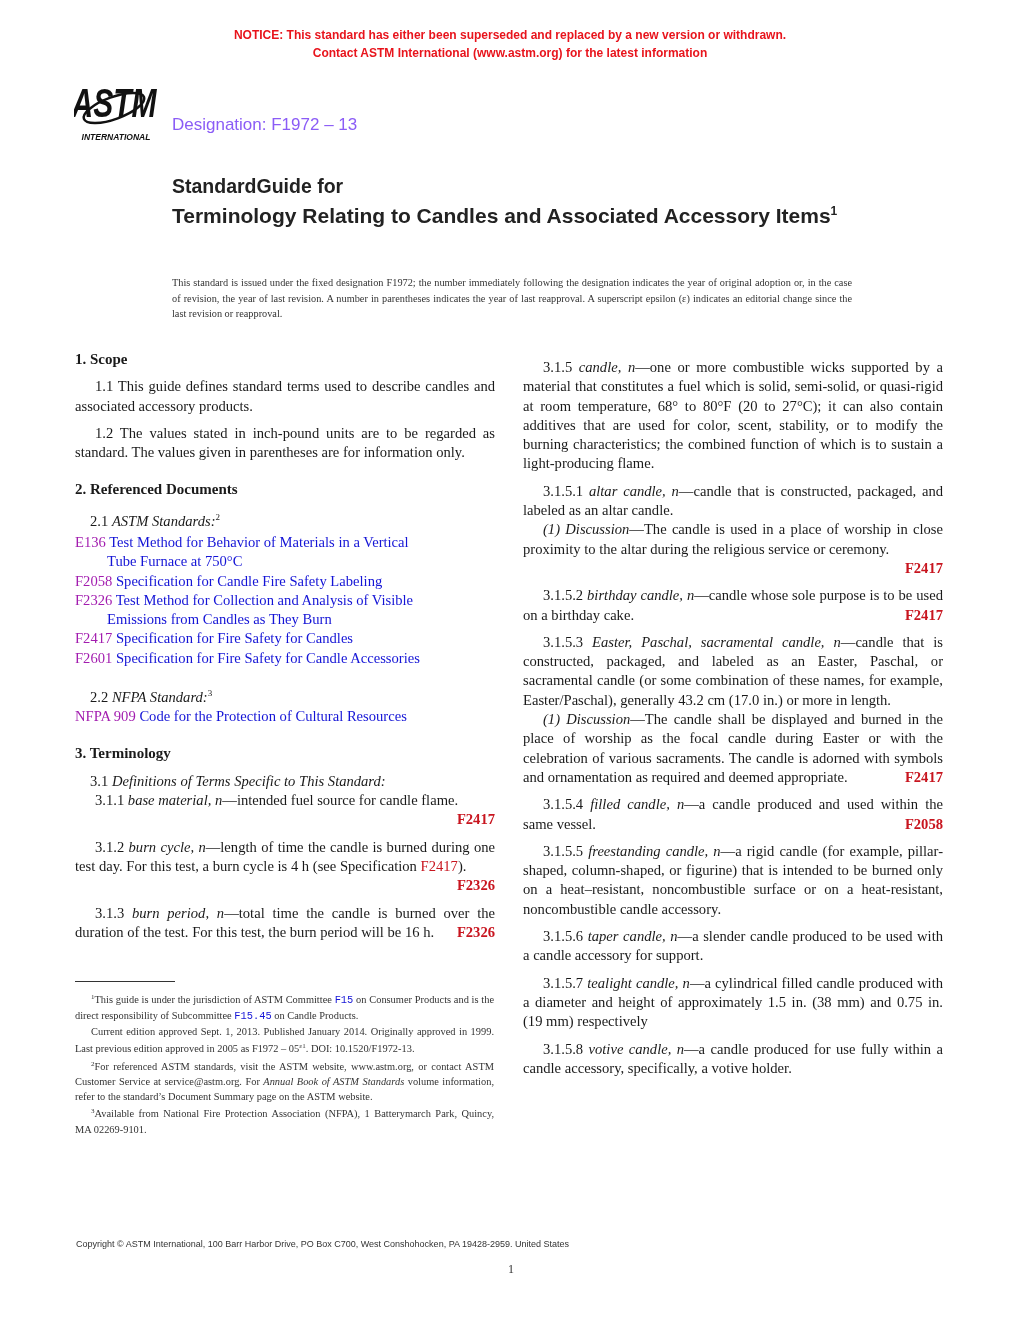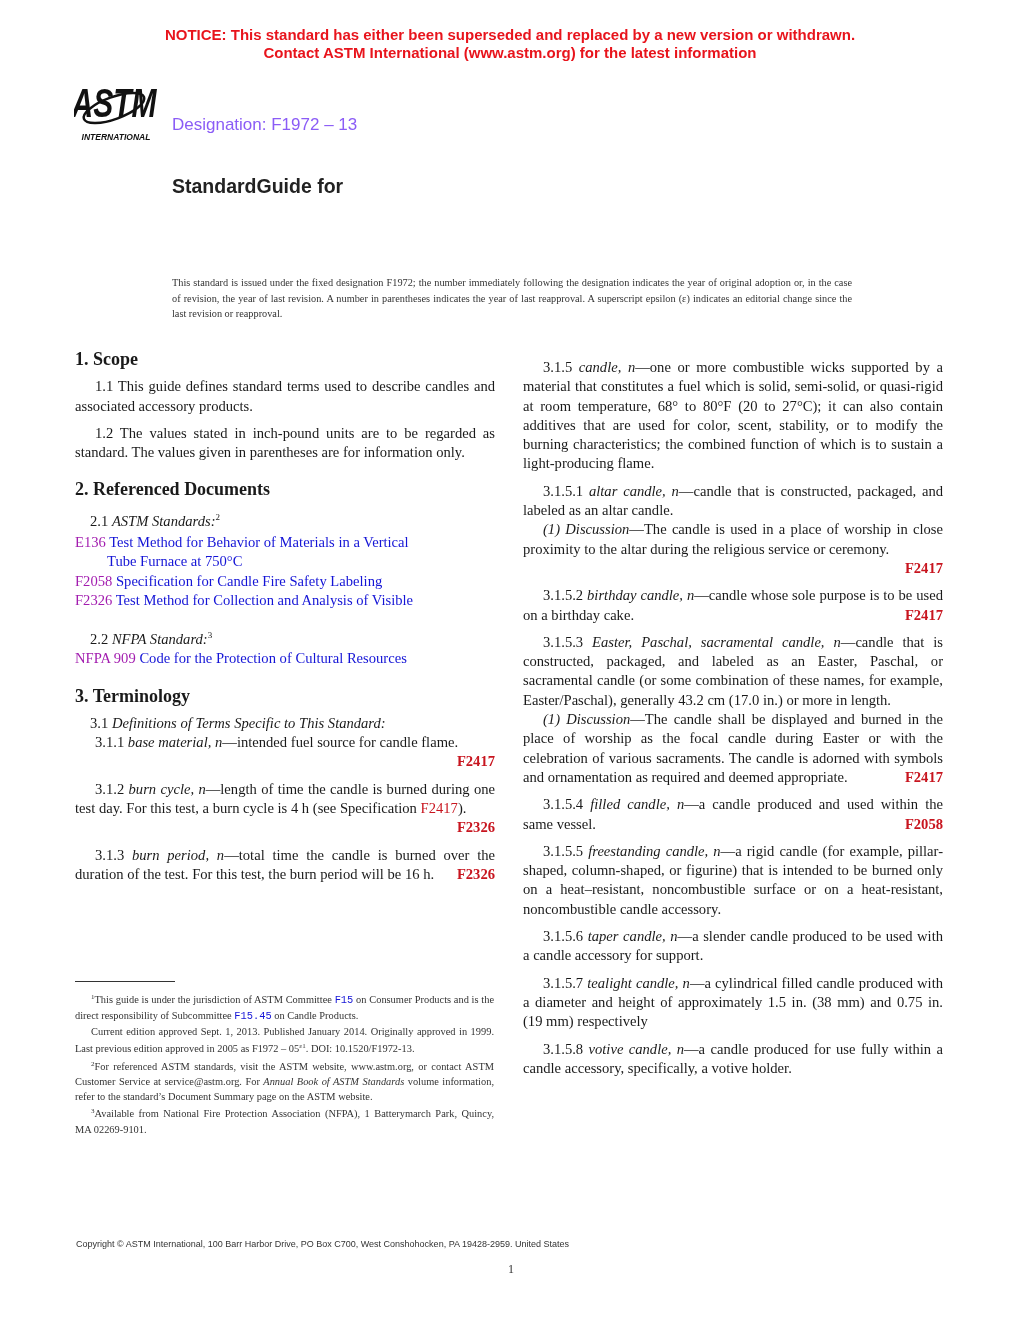--- a/index.html
+++ b/index.html
@@ -1,34 +1,34 @@
 <!DOCTYPE html>
 <html><head>
 <meta charset="utf-8">
 <style>
   html, body { margin: 0; padding: 0; background: #ffffff; }
   body { width: 1020px; height: 1320px; position: relative; overflow: hidden; color: #1a1a1a; }
 
-  .notice { position: absolute; top: 26px; left: 0; width: 1020px; text-align: center; color: #e8141c; font-family: "Liberation Sans", sans-serif; font-weight: bold; font-size: 15px; line-height: 18px; }
+  .notice { position: absolute; top: 26px; left: 0; width: 1020px; text-align: center; color: #e8141c; font-family: "Liberation Sans", sans-serif; font-weight: bold; font-size: 12px; line-height: 18px; }
 
   .logo { position: absolute; left: 74px; top: 74px; width: 90px; height: 70px; }
   .designation { position: absolute; left: 172px; top: 115px; font-family: "Liberation Sans", sans-serif; font-size: 17px; color: #8b5cf6; }
 
   .title-block { position: absolute; left: 172px; top: 174px; width: 700px; font-family: "Liberation Sans", sans-serif; font-weight: bold; color: #222; }
   .title-1 { font-size: 19.5px; line-height: 24px; }
   .title-2 { font-size: 21px; line-height: 27px; }
   .title-2 sup { font-size: 12px; }
 
   .issuance { position: absolute; left: 172px; top: 275px; width: 680px; font-family: "Liberation Serif", serif; font-size: 10.3px; line-height: 15.5px; color: #333; text-align: justify; }
 
   .col { position: absolute; top: 350px; width: 420px; font-family: "Liberation Serif", serif; font-size: 14.6px; line-height: 19.3px; color: #1a1a1a; }
   .col-left { left: 75px; }
   .col-right { left: 523px; }
 
-  .sec-head { font-weight: bold; margin: 0 0 8px 0; font-size: 18px; }
+  .sec-head { font-weight: bold; margin: 0 0 8px 0; font-size: 15px; }
   .para { text-indent: 20px; text-align: justify; margin: 0 0 8px 0; }
   .para.tight { margin-bottom: 0; }
   .ref-line { margin: 0; text-align: left; }
   .ref-code { color: #a21caf; text-align: center; }
   .ref-title { color: #1414d6; }
   .ref-cont { padding-left: 32px; }
   .sub-head { text-indent: 15px; margin: 0 0 0 0; }
   .term { font-style: italic; }
   .src { float: right; color: #c8151f; font-weight: bold; }
   .inlink { color: #c8151f; }
@@ -56,37 +56,41 @@
     <ellipse cx="40" cy="34" rx="32" ry="11" fill="none" stroke="#111" stroke-width="2.5" transform="rotate(-20 40 34)"></ellipse>
     <text x="40" y="44" text-anchor="middle" font-family="Liberation Sans, sans-serif" font-weight="bold" font-style="italic" font-size="30" fill="#111" transform="scale(1,1.35) translate(0,-12)">ASTM</text>
     <text x="42" y="66" text-anchor="middle" font-family="Liberation Sans, sans-serif" font-weight="bold" font-style="italic" font-size="8.5" fill="#111">INTERNATIONAL</text>
   </svg>
 </div>
 
 <div class="designation">Designation: F1972 – 13</div>
 
 <div class="title-block">
   <div class="title-1">StandardGuide for</div>
+  <div class="title-2"><span>Terminology Relating to Candles and Associated Accessory Items</span><sup>1</sup></div>
 </div>
 
 <div class="issuance">This standard is issued under the fixed designation F1972; the number immediately following the designation indicates the year of original adoption or, in the case of revision, the year of last revision. A number in parentheses indicates the year of last reapproval. A superscript epsilon (ε) indicates an editorial change since the last revision or reapproval.</div>
 
 <div class="col col-left">
   <div class="sec-head">1.  Scope</div>
   <p class="para">1.1 This guide defines standard terms used to describe candles and associated accessory products.</p>
   <p class="para">1.2 The values stated in inch-pound units are to be regarded as standard. The values given in parentheses are for information only.</p>
   <div style="height:10px"></div>
 
   <div class="sec-head">2.  Referenced Documents</div>
   <p class="sub-head" style="margin-bottom:2px"><span>2.1 </span><i>ASTM Standards:</i><sup style="font-size:9px">2</sup></p>
 
   <div class="ref-line"><span class="ref-code">E136</span> <span class="ref-title">Test Method for Behavior of Materials in a Vertical</span></div>
   <div class="ref-line ref-cont ref-title">Tube Furnace at 750°C</div>
   <div class="ref-line"><span class="ref-code">F2058</span> <span class="ref-title">Specification for Candle Fire Safety Labeling</span></div>
   <div class="ref-line"><span class="ref-code">F2326</span> <span class="ref-title">Test Method for Collection and Analysis of Visible</span></div>
+  <div class="ref-line ref-cont ref-title">Emissions from Candles as They Burn</div>
+  <div class="ref-line"><span class="ref-code">F2417</span> <span class="ref-title">Specification for Fire Safety for Candles</span></div>
+  <div class="ref-line"><span class="ref-code">F2601</span> <span class="ref-title">Specification for Fire Safety for Candle Accessories</span></div>
   <p class="sub-head" style="margin-top:16px"><span>2.2 </span><i>NFPA Standard:</i><sup style="font-size:9px">3</sup></p>
   <div class="ref-line"><span class="ref-code">NFPA 909</span> <span class="ref-title">Code for the Protection of Cultural Resources</span></div>
   <div style="height:18px"></div>
 
   <div class="sec-head">3.  Terminology</div>
   <p class="sub-head"><span>3.1 </span><i>Definitions of Terms Specific to This Standard:</i></p>
 
   <div class="para tight clearfix"><span>3.1.1 </span><span class="term">base material, n</span><span>—intended fuel source for candle flame.</span><span class="src">F2417</span></div>
   <div style="height:8px"></div>
   <div class="para tight clearfix"><span>3.1.2 </span><span class="term">burn cycle, n</span><span>—length of time the candle is burned during one test day. For this test, a burn cycle is 4 h (see Specification </span><span class="inlink">F2417</span><span>).</span><span class="src">F2326</span></div>

